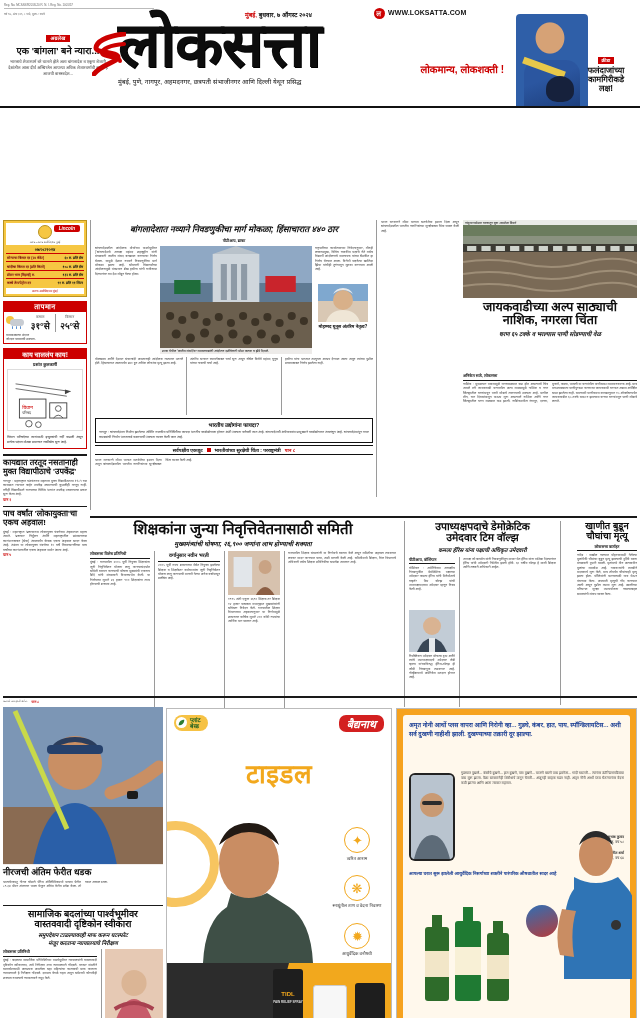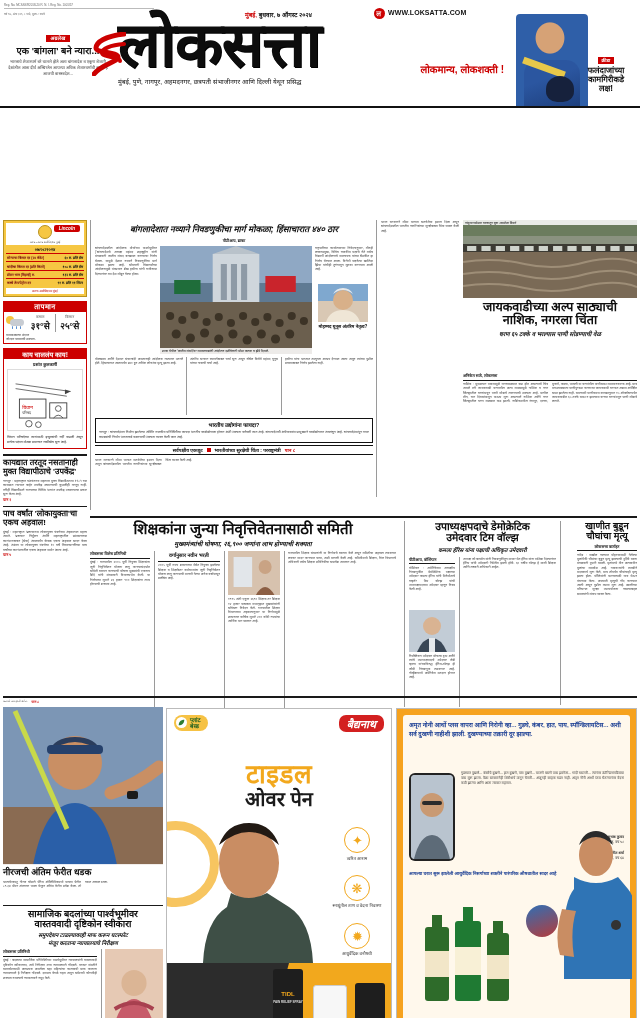--- a/index.html
+++ b/index.html
@@ -604,22 +604,20 @@
           </svg>
           <span>प्लांट</span><br>
           <span>बेस्ड</span>
         </div>
 
         <div style="position:absolute; right:7px; top:6px; background:#d32020; color:#fff;
                     font-size:11px; font-weight:bold; padding:1px 8px; border-radius:7px; font-style:italic;">बैद्यनाथ</div>
 
         <div style="position:absolute; left:0; right:0; top:46px; text-align:center; font-size:26px;
                     font-weight:bold; color:#f2a81d; letter-spacing:0.5px;">टाइडल</div>
-        <div style="position:absolute; left:0; right:0; top:76px; text-align:center; font-size:20px;
-                    font-weight:bold; color:#1a1a1a;">ओवर पेन</div>
 
         <div style="position:absolute; left:-34px; top:112px; width:86px; height:86px;
                     border:9px solid #f7c560; border-radius:50%;"></div>
 
         <div style="position:absolute; left:12px; top:110px; width:150px; height:250px;">
           <svg width="100%" height="100%" viewBox="0 0 150 250" preserveAspectRatio="none">
             <ellipse cx="70" cy="44" rx="30" ry="36" fill="#c98d63"></ellipse>
             <path d="M40 26 q30 -26 60 0 q-8 -22 -30 -22 q-22 0 -30 22" fill="#221a14"></path>
             <path d="M52 74 q18 10 36 0 l22 14 q22 14 24 56 l4 106 h-118 l4 -106 q2 -42 24 -56 z" fill="#3e4f46"></path>
             <path d="M10 150 q-6 50 2 96 l22 0 q-8 -50 -2 -96 z" fill="#c98d63"></path>

